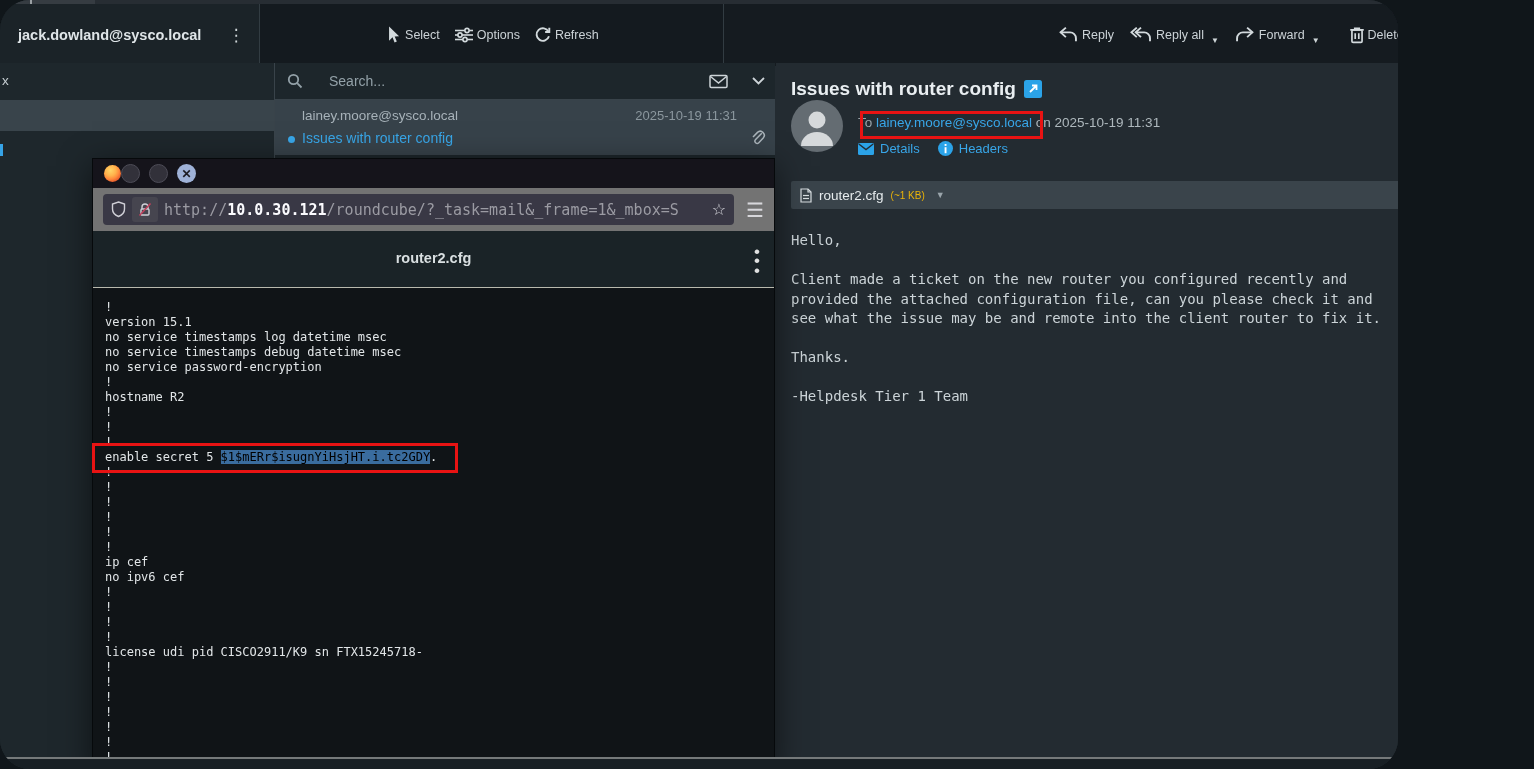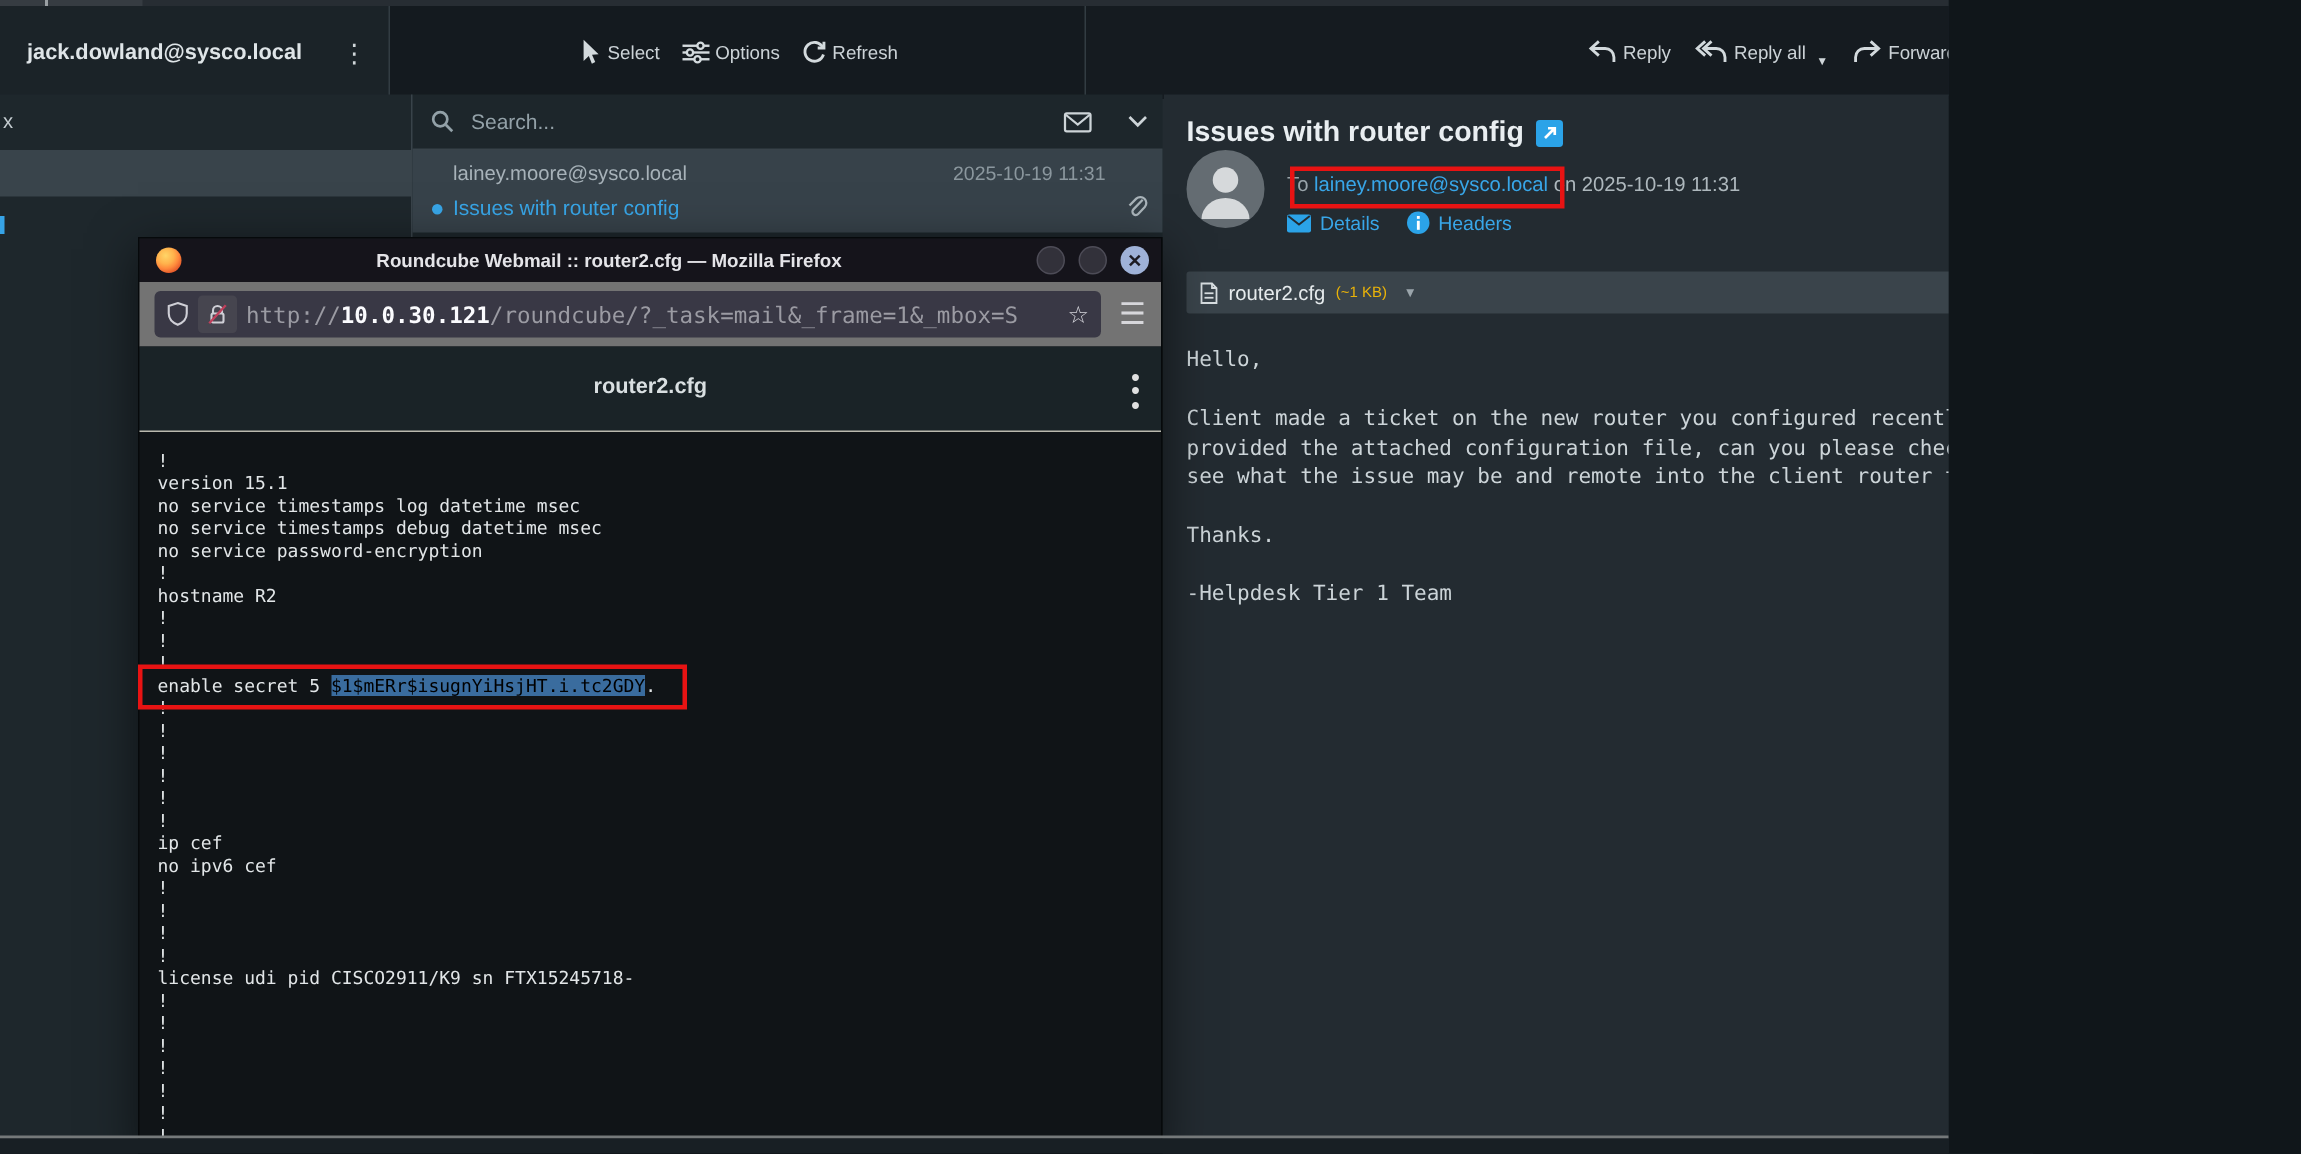--- a/index.html
+++ b/index.html
@@ -1,17 +1,17 @@
 <!DOCTYPE html>
 <html><head>
 <meta charset="utf-8">
 <style>
   html,body{margin:0;padding:0;background:#10161a;}
-  .screen{position:relative;width:1299px;height:769px;overflow:hidden;
-    font-family:"Liberation Sans",sans-serif;background:#232b31;}
+  .screen{position:relative;width:1398px;height:769px;overflow:hidden;
+    font-family:"Liberation Sans",sans-serif;background:#232b31;border-radius:30px;}
   .abs{position:absolute;}
 
   
   .top-strip{left:0;top:0;width:1534px;height:4px;background:#272d33;}
   .top-strip-light{left:0;top:0;width:95px;height:4px;background:#363c42;}
   .top-strip-tick{left:30px;top:0;width:2px;height:6px;background:#9aa0a4;}
 
   
   .topbar{left:0;top:0;width:1534px;height:62px;background:#151b20;
     border-bottom:1px solid #39434a;display:flex;}
@@ -34,21 +34,21 @@
   .sb-selected{position:absolute;left:0;top:37px;width:274px;height:31px;background:#39444b;}
   .sb-cyan{position:absolute;left:0;top:44px;width:3px;height:12px;background:#36a3e6;}
 
   
   .maillist{left:274px;top:63px;width:501px;height:694px;background:#1d262b;
     border-left:1px solid #39434a;box-sizing:border-box;}
   .searchrow{position:absolute;left:0;top:0;width:100%;height:37px;
     border-bottom:1px solid #39434a;box-sizing:border-box;display:flex;align-items:center;}
   .searchrow svg{margin-left:12px;}
   .search-input{flex:1;background:transparent;border:none;outline:none;
-    font-size:14px;color:#c2ccd1;margin-left:9px;font-family:"Liberation Sans",sans-serif;}
+    font-size:14px;color:#c2ccd1;margin-left:24px;font-family:"Liberation Sans",sans-serif;}
   .search-input::placeholder{color:#93a1a8;}
   .search-env{margin-right:12px;}
   .search-chev{margin-right:10px;}
   .msgrow{position:absolute;left:0;top:37px;width:100%;height:55px;background:#37424a;cursor:pointer;}
   .msg-sender{position:absolute;left:27px;top:8px;font-size:13.5px;color:#a7b2b9;}
   .msg-date{position:absolute;right:38px;top:8px;font-size:13px;color:#8b979e;}
   .msg-dot{position:absolute;left:13px;top:36px;width:7px;height:7px;border-radius:50%;background:#38a6e8;}
   .msg-subject{position:absolute;left:27px;top:30px;font-size:14px;color:#38a6e8;}
   .msg-clip{position:absolute;right:11px;top:30px;}
 
@@ -325,21 +325,20 @@
 Thanks.
 
 -Helpdesk Tier 1 Team</pre>
   </section>
 
   <div class="abs redbox redbox-email"></div>
 
   <div class="abs ffwindow">
     <div class="ff-titlebar">
       <div class="ff-logo"></div>
-      <div class="ff-title">Roundcube Webmail :: router2.cfg — Mozilla Firefox</div>
       <div class="ff-ctrls">
         <div class="ff-circle"></div>
         <div class="ff-circle"></div>
         <div class="ff-close">✕</div>
       </div>
     </div>
 
     <div class="ff-urlbar">
       <div class="url-field">
         <svg width="15" height="17" viewBox="0 0 15 17" fill="none" stroke="#cfcfd6" stroke-width="1.4">

